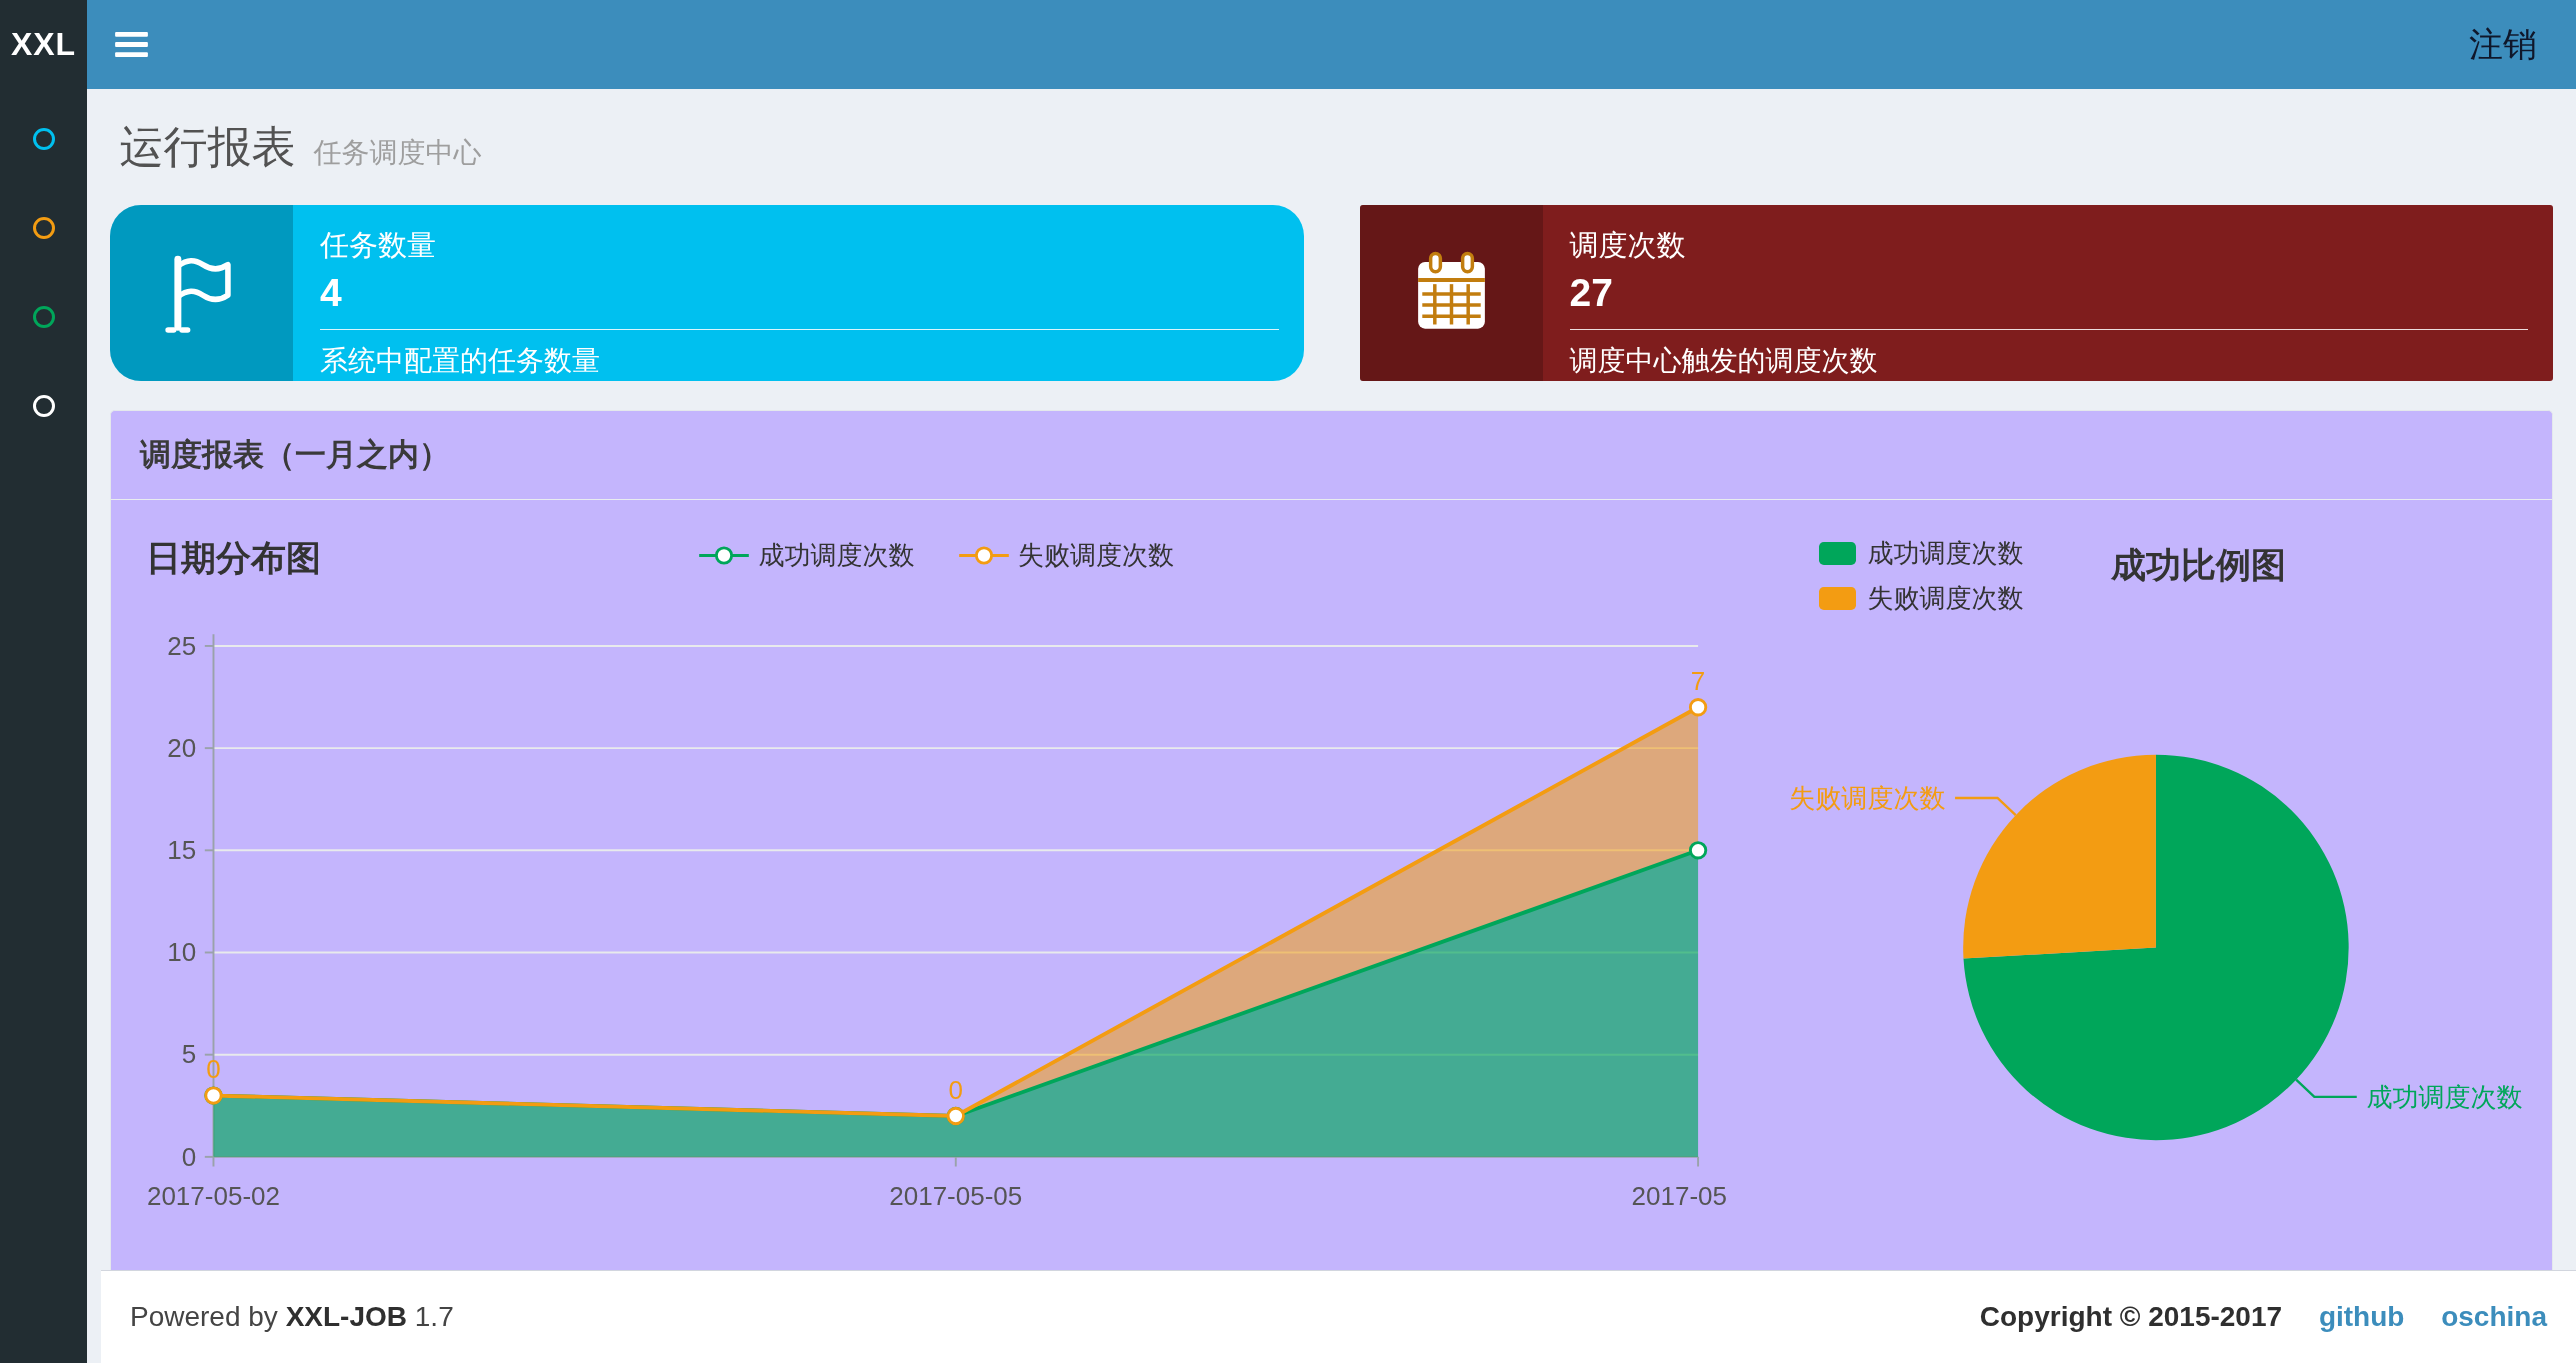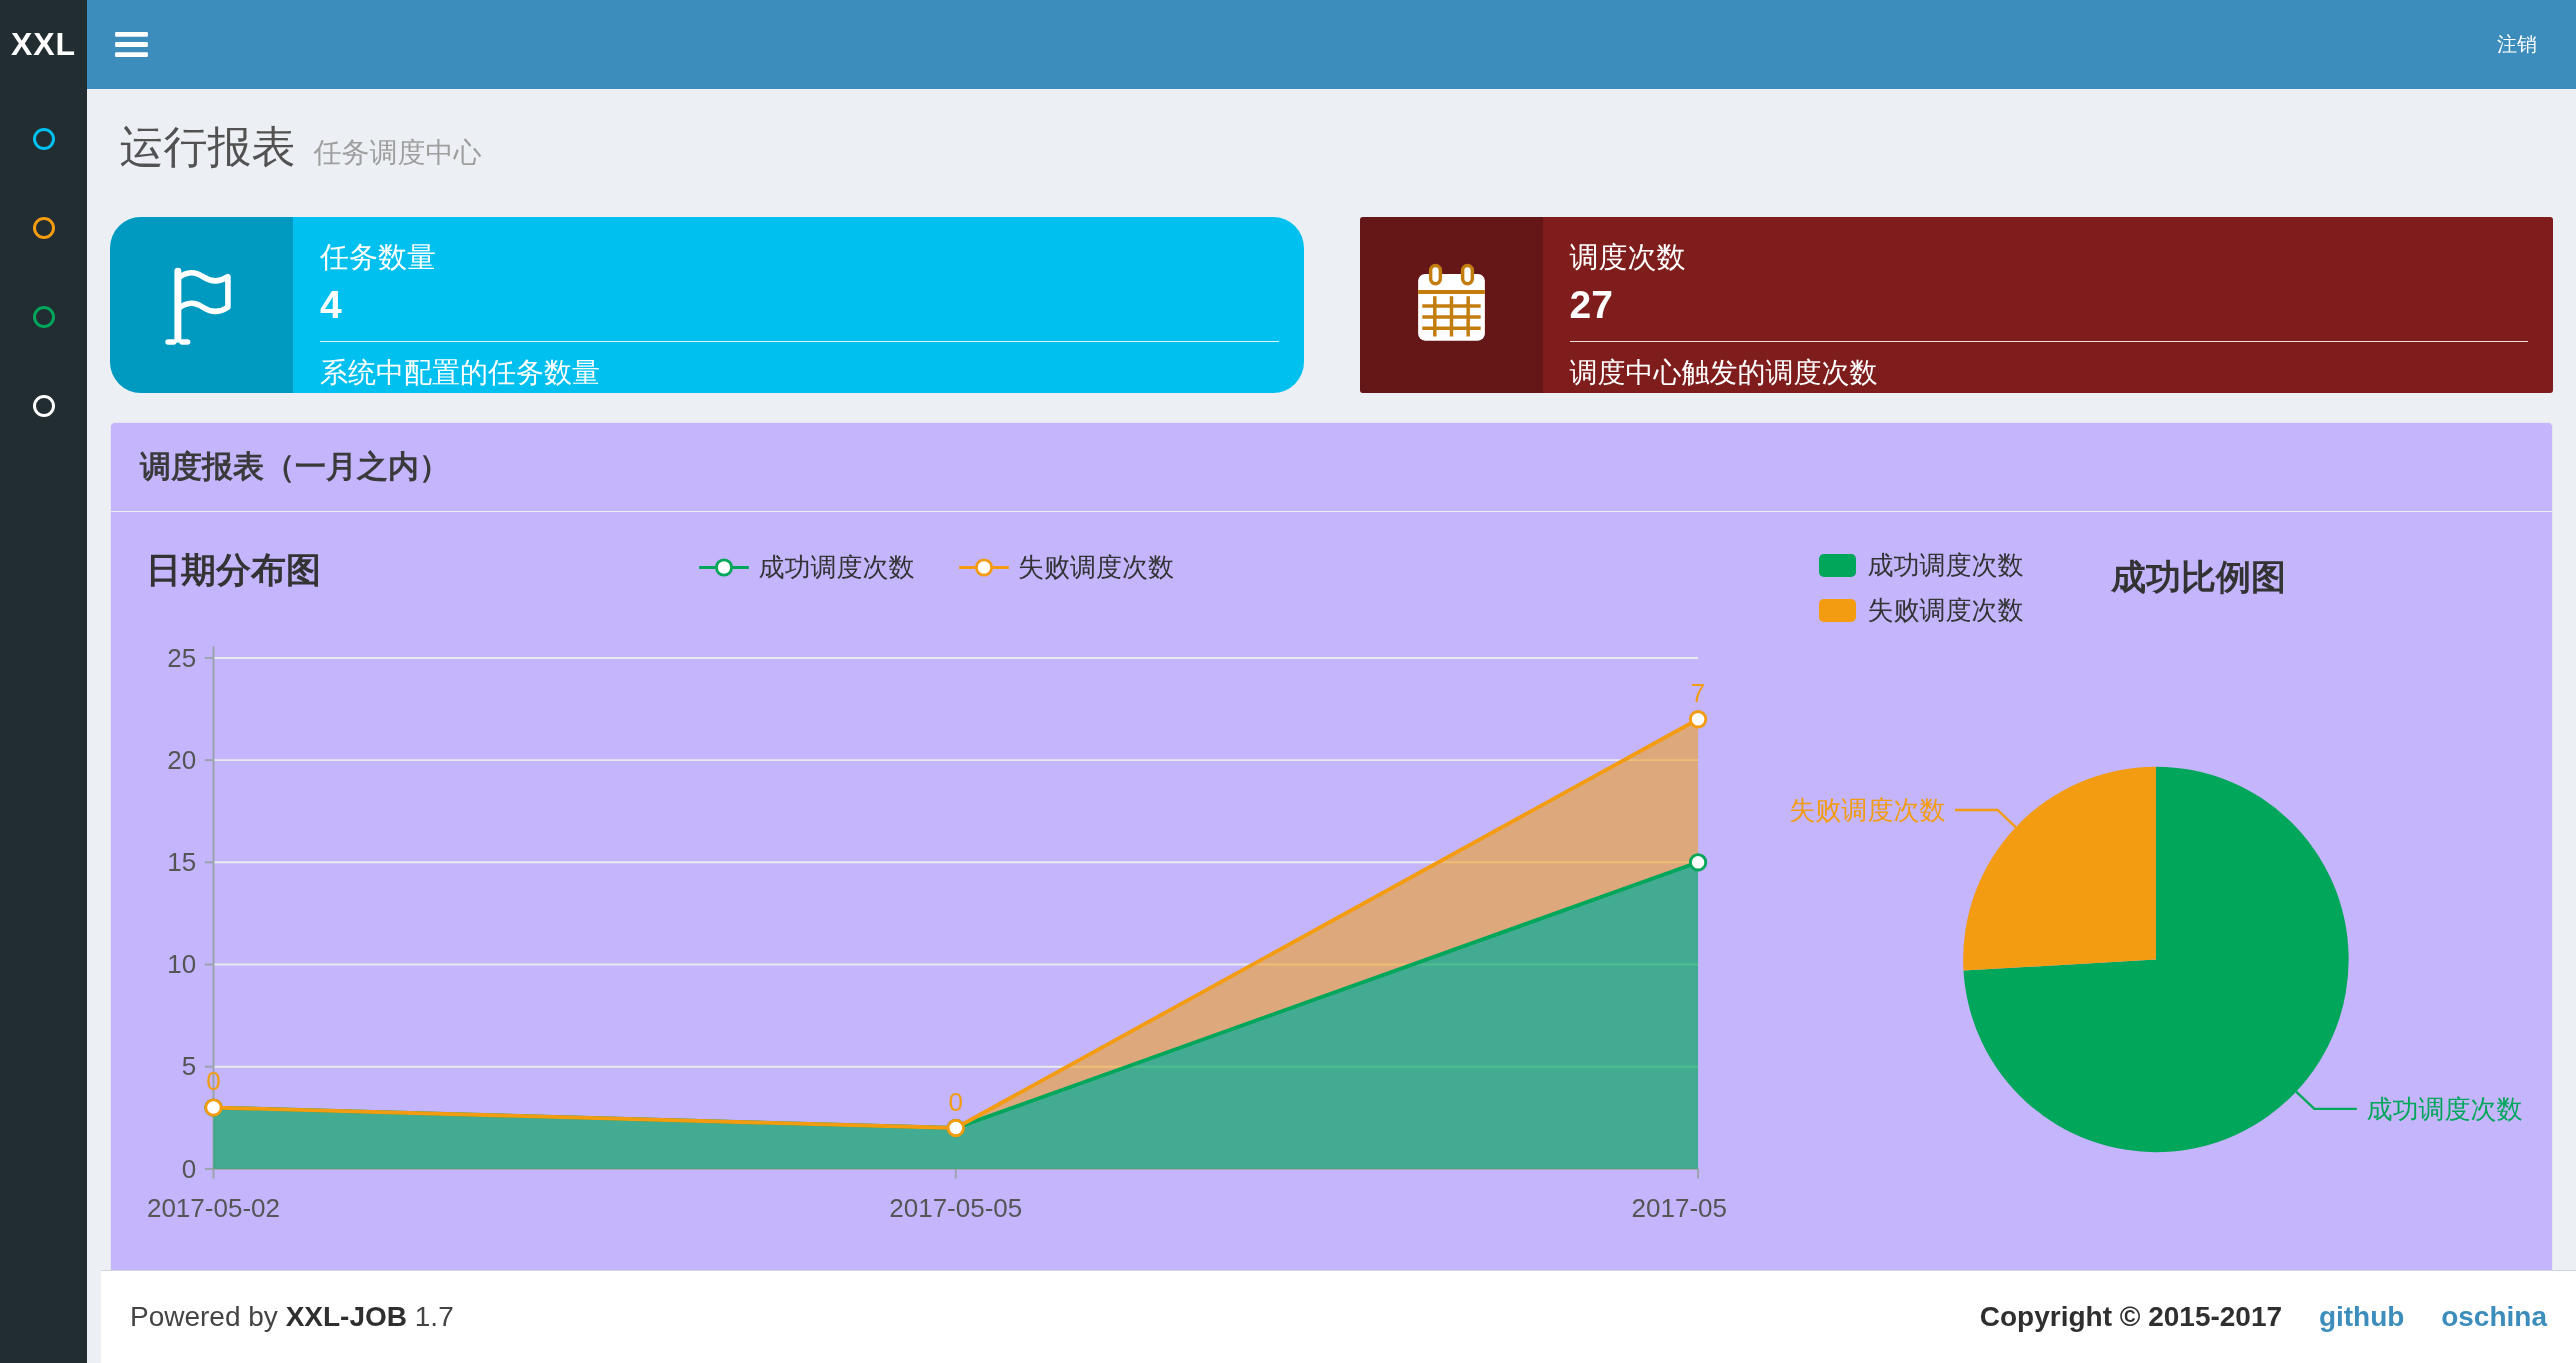--- a/index.html
+++ b/index.html
@@ -2,28 +2,28 @@
 <html><head>
 <meta charset="utf-8">
 <style>
   *{box-sizing:border-box;margin:0;padding:0}
   html,body{width:2576px;height:1363px}
   body{font-family:"Liberation Sans","DejaVu Sans",sans-serif;background:#ecf0f5;position:relative;overflow:hidden}
 
   .navbar{position:absolute;top:0;left:0;width:100%;height:89px;background:#3c8dbc;display:flex;align-items:stretch;z-index:10}
   .logo{width:87px;display:flex;align-items:center;justify-content:center;background:#222d32;color:#fff;font-weight:bold;font-size:32px;letter-spacing:1px;cursor:pointer}
   .nav-toggle{width:89px;display:flex;align-items:center;justify-content:center;cursor:pointer}
-  .nav-logout{margin-left:auto;display:flex;align-items:center;padding:16px 39px;color:#ffffff;font-size:20px;cursor:pointer}
+  .nav-logout{margin-left:auto;display:flex;align-items:center;padding:16px 39px;color:#0f172a;font-size:34px;cursor:pointer}
 
   .sidebar{position:absolute;left:0;top:89px;width:87px;height:1275px;background:#222d32;padding-top:5.8px}
   .side-item{height:89px;display:flex;align-items:center;justify-content:center;cursor:pointer}
   .circle-o{display:block;width:22px;height:22px;border-radius:50%;border:3.9px solid #fff}
 
   .content{position:absolute;left:87px;top:89px;right:0;padding:19px 23px 0}
-  .page-header{padding:9.6px 9.6px 0;margin-bottom:40px}
+  .page-header{padding:9.6px 9.6px 0;margin-bottom:28px}
   .ph-title{font-size:44px;color:#525252}
   .ph-sub{font-size:28px;color:#9e9e9e;margin-left:13.5px}
 
   .info-row{display:flex;gap:56px}
   .info-box{flex:1;height:176px;display:flex;color:#fff;border-radius:2.9px;overflow:hidden}
   .info-icon{width:183px;min-width:183px;background:rgba(0,0,0,0.2);display:flex;align-items:center;justify-content:center}
   .info-body{flex:1;padding:21px 25px 0 27px}
   .info-label{font-size:29px}
   .info-value{font-size:39px;font-weight:bold;margin-top:5.8px}
   .info-divider{border-top:1.9px solid rgba(255,255,255,0.85);margin:13.5px 0 12.5px}

